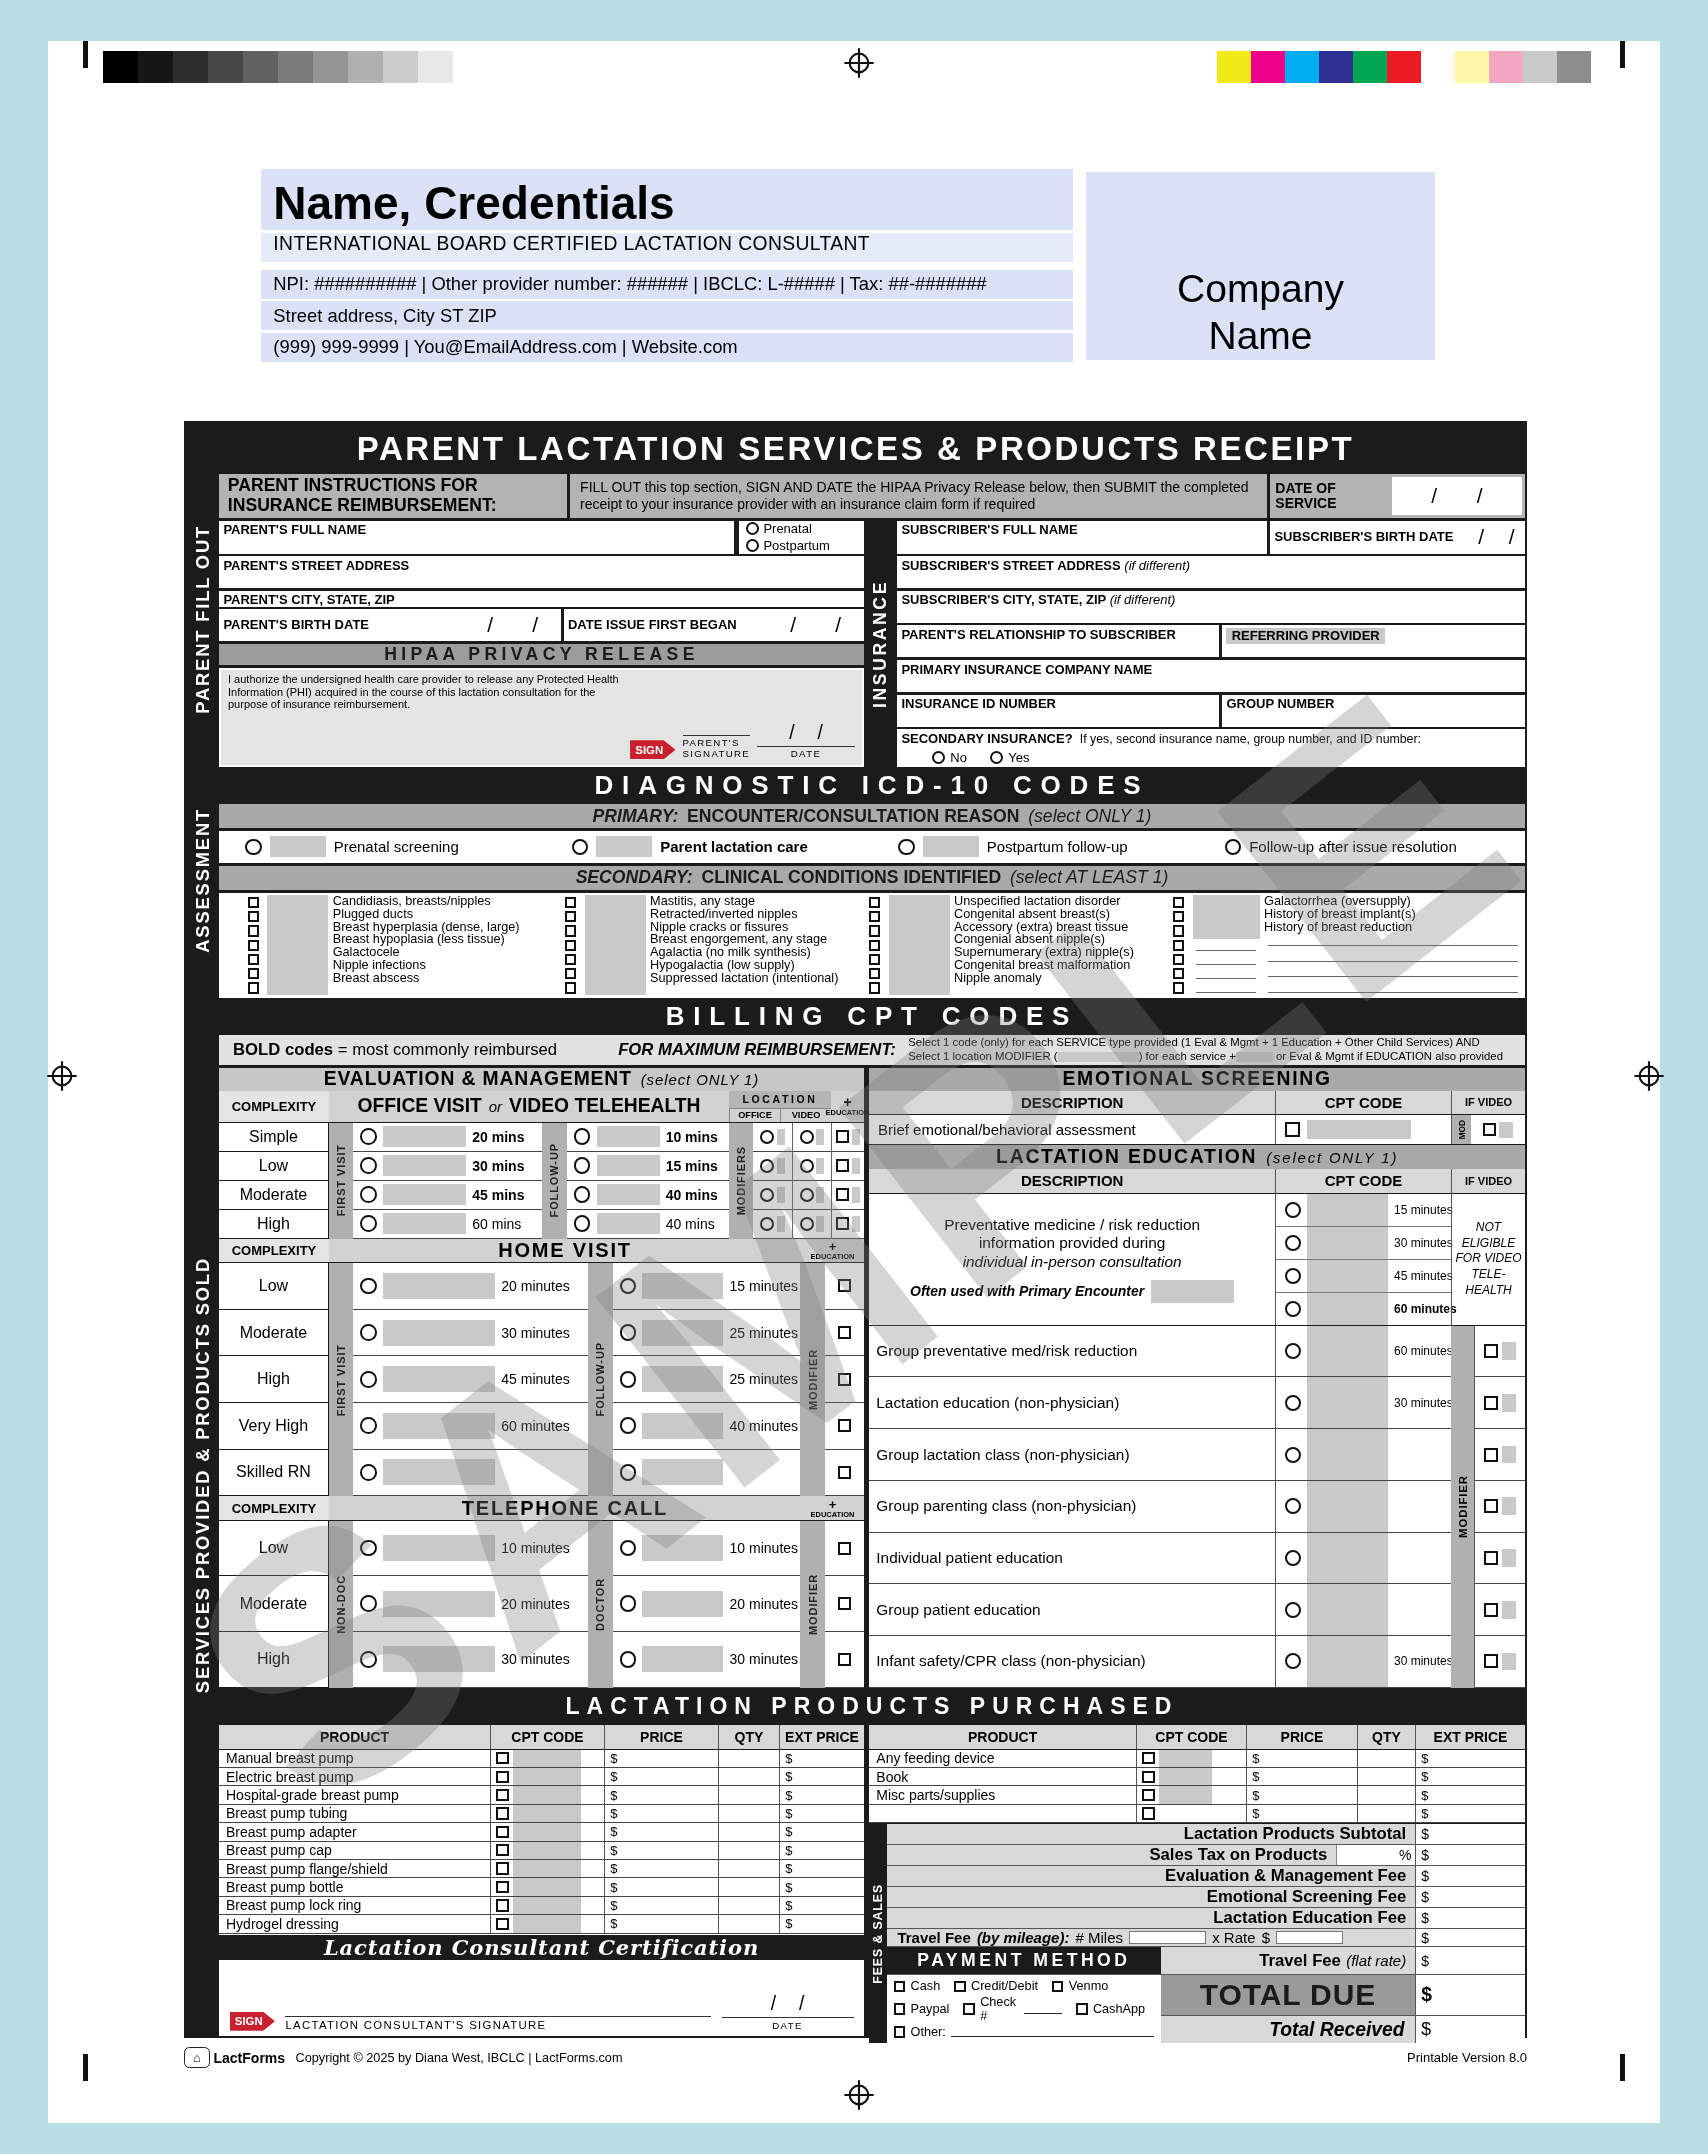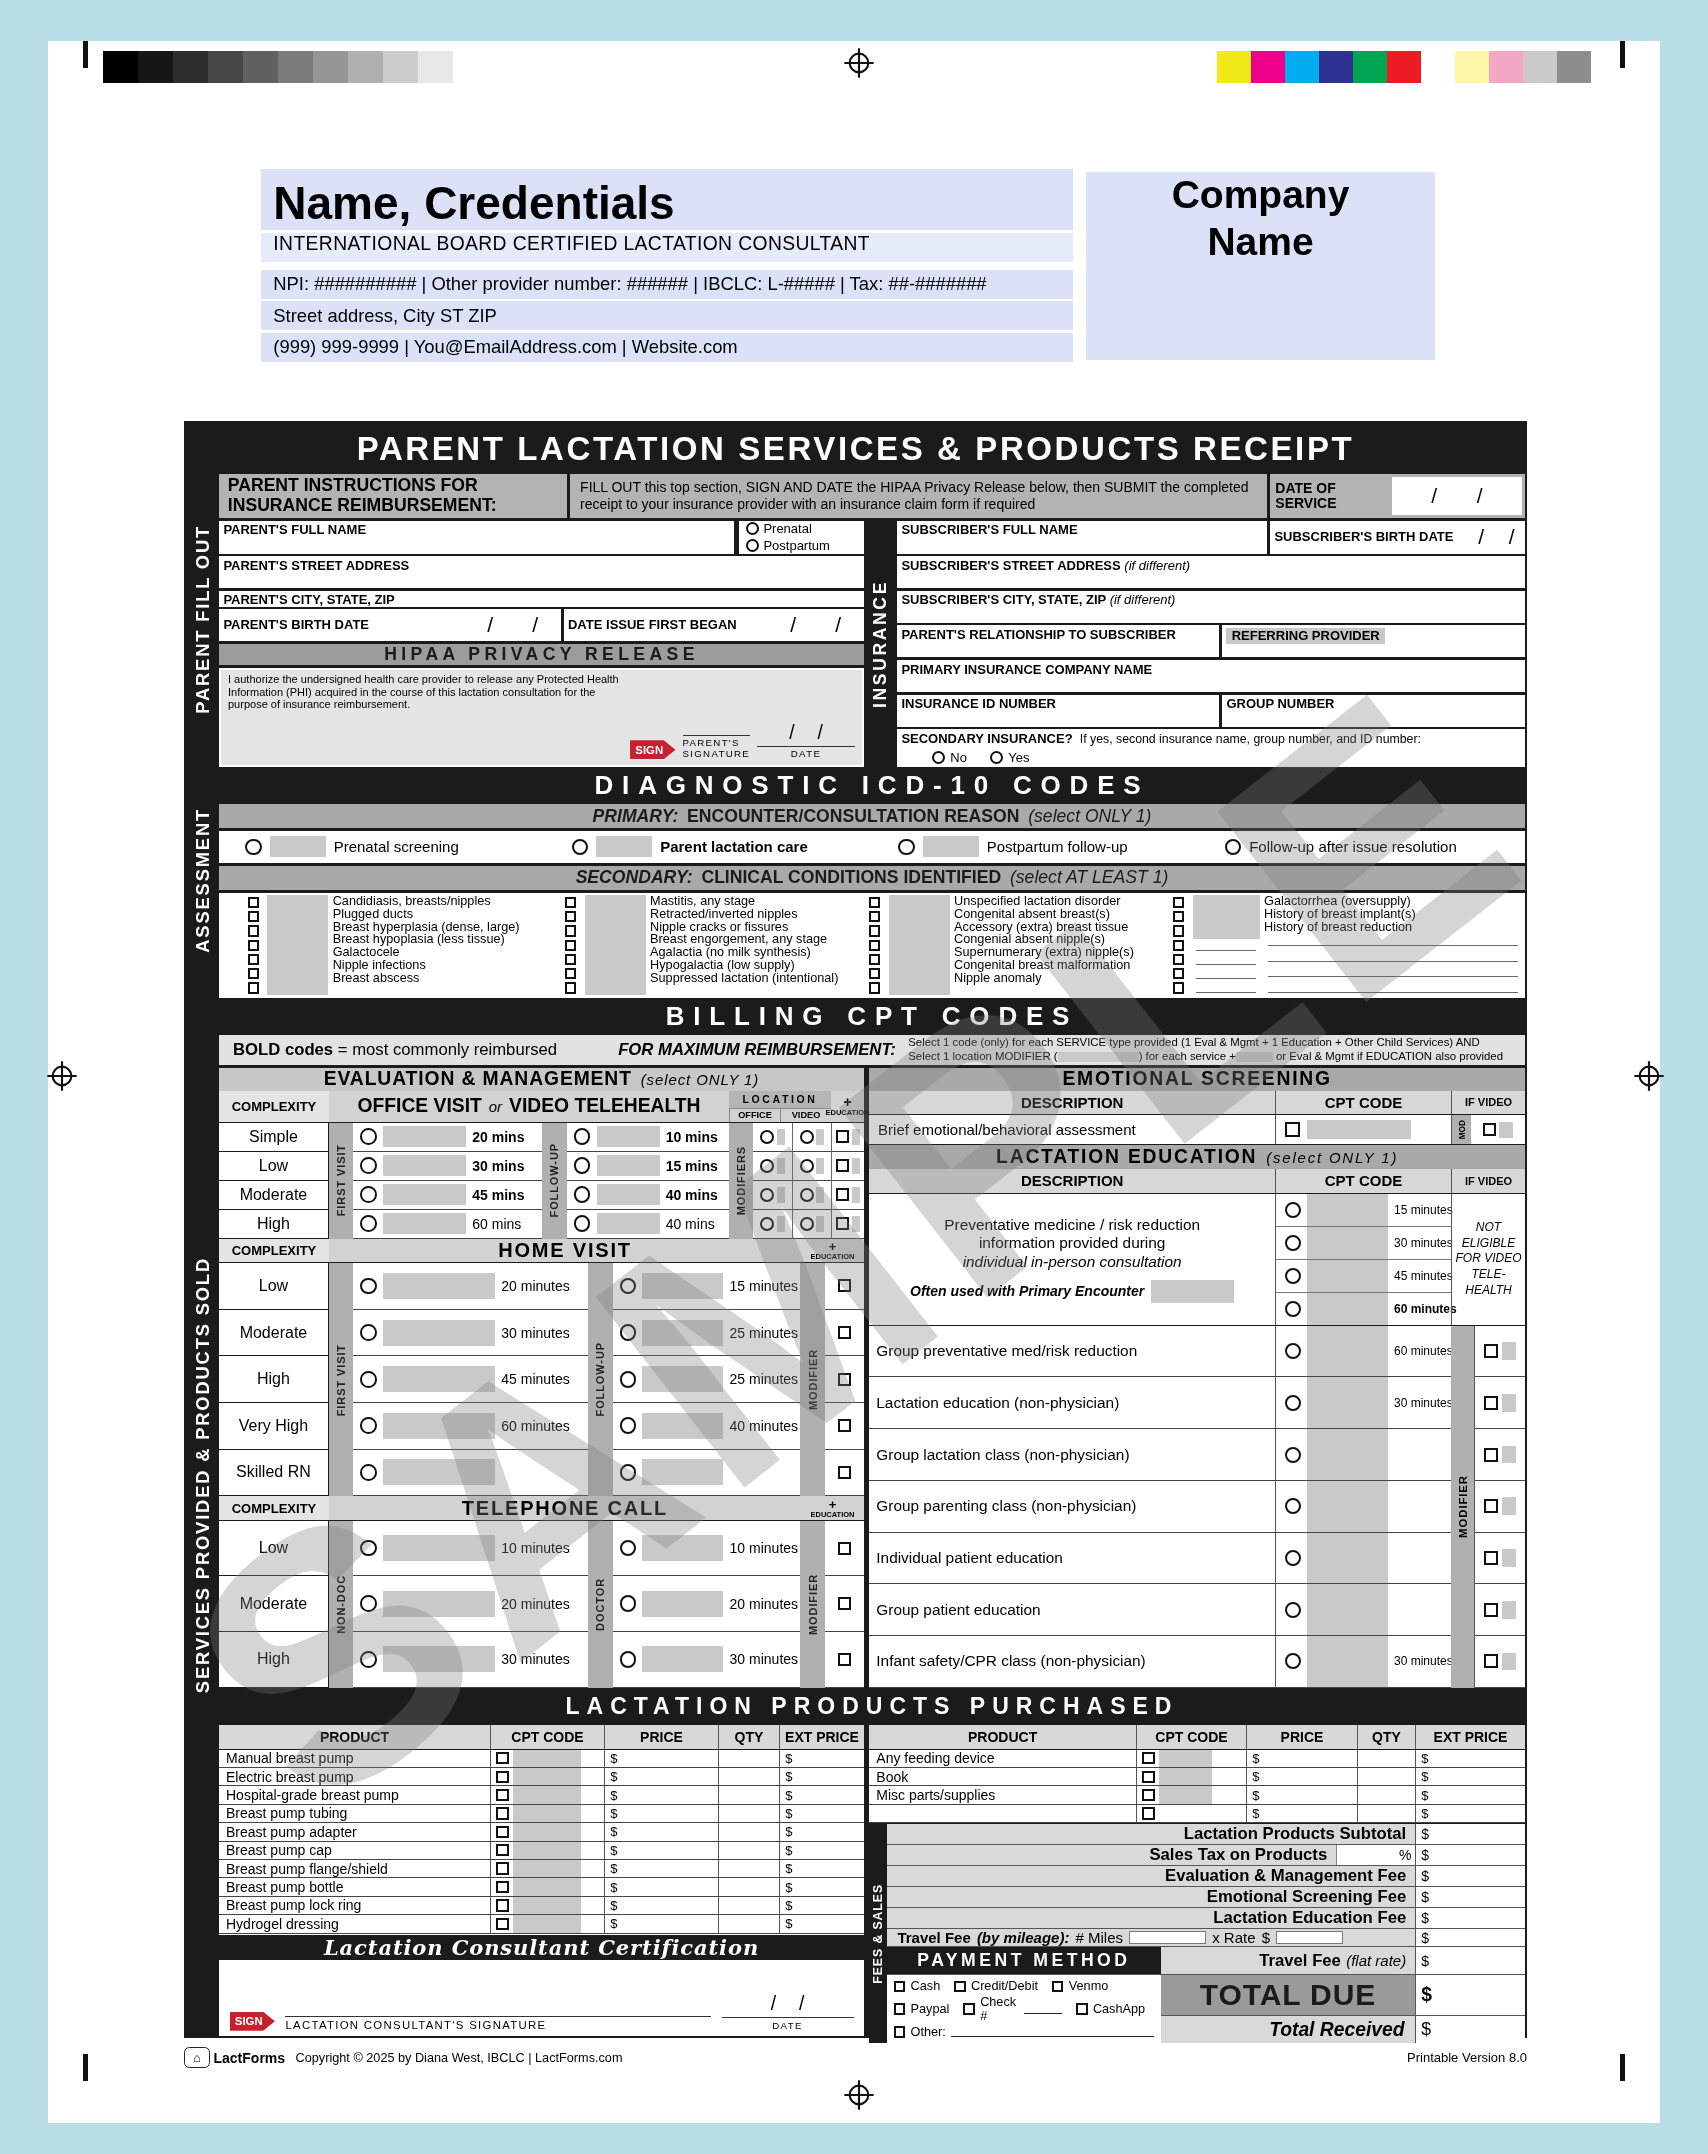--- a/index.html
+++ b/index.html
@@ -12,21 +12,21 @@
   .cbar{position:absolute;left:1217px;top:51px;display:flex;z-index:5}
   .cbar div{width:34px;height:32px}
   .cross{position:absolute;width:32px;height:32px;z-index:5}
   .tick{position:absolute;background:#111;z-index:5}
   
   .lh{position:absolute;left:261px;top:169px;width:812px;z-index:2}
   .lh-row{background:#dbe2f8;margin-bottom:2.6px;padding:1.8px 12.3px}
   .lh-name{font-size:46px;font-weight:bold;padding:7px 12.3px 0}
   .lh-sub{font-size:19.3px;letter-spacing:0.4px;padding:0 12.3px 7px;background:#e6ebfa}
   .lh-info{font-size:18.4px;padding:3.5px 12.3px}
-  .company{position:absolute;left:1086px;top:172px;width:349px;height:188px;background:#dbe2f8;display:flex;align-items:flex-start;justify-content:center;text-align:center;font-size:39px;font-weight:bold;line-height:1.2;z-index:2}
+  .company{position:absolute;left:1086px;top:172px;width:349px;height:188px;background:#dbe2f8;display:flex;align-items:flex-end;justify-content:center;text-align:center;font-size:39px;font-weight:normal;line-height:1.2;z-index:2}
   .company span{width:228px}
   
   .form{position:absolute;left:184px;top:421px;width:1343px;height:1617px;background:#1b1b1b;border:2.6px solid #1b1b1b;display:flex;flex-direction:column;z-index:3}
   .ftitle{height:51px;flex:none;background:#1b1b1b;color:#fff;display:flex;align-items:center;justify-content:center;font-size:33px;font-weight:bold;letter-spacing:2.6px}
   .fbody{flex:1;position:relative;padding-left:33px;display:flex;flex-direction:column;background:#1b1b1b}
   .sideV{position:absolute;left:0;width:33px;color:#fff;display:flex;align-items:center;justify-content:center;z-index:4}
   .vt{writing-mode:vertical-rl;transform:rotate(180deg);text-align:center;white-space:nowrap}
   .sideV .vt{font-size:18.4px;font-weight:bold;letter-spacing:1.8px}
   .radio{border:2.2px solid #111;border-radius:50%;background:#fff;flex:none}
   .chk{border:2.2px solid #111;background:#fff;flex:none}

